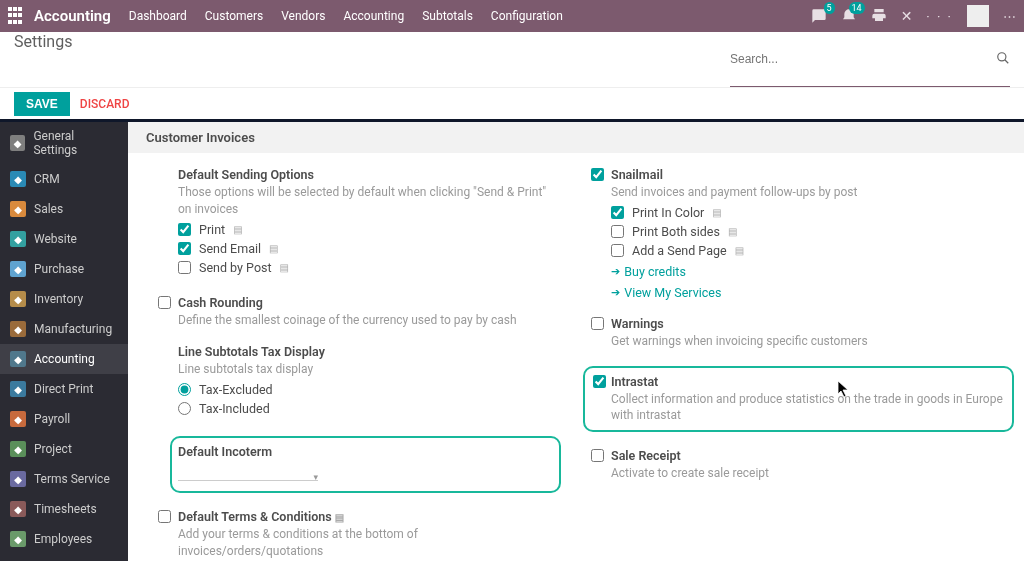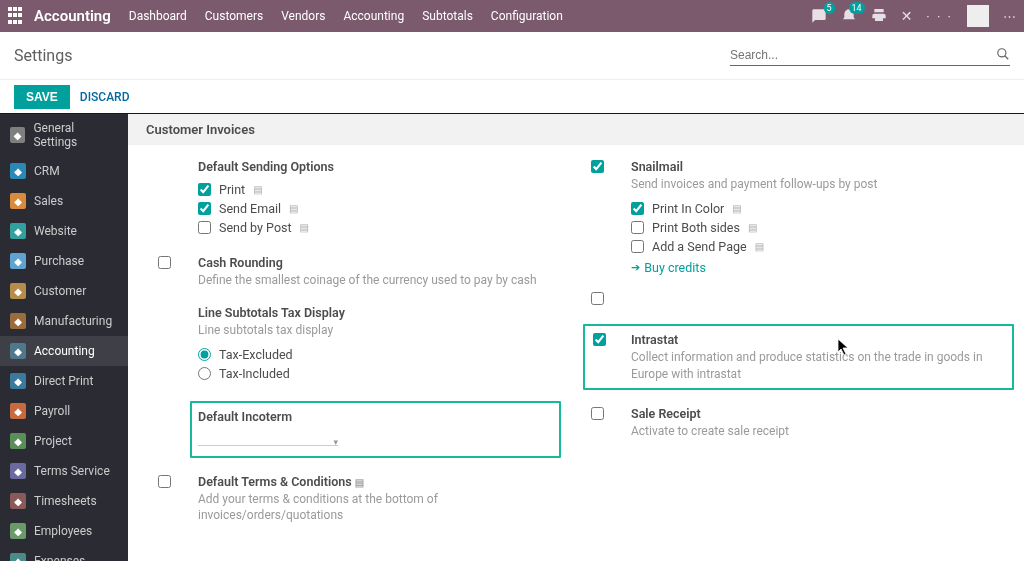--- a/index.html
+++ b/index.html
@@ -11,57 +11,57 @@
   .topbar .brand { font-weight: 600; font-size: 15px; margin-right: 18px; }
   .topbar .menu { display: flex; gap: 18px; font-size: 12px; }
   .topbar .menu div { cursor: pointer; }
   .topbar .spacer { flex: 1; }
   .topbar .right { display: flex; align-items: center; gap: 14px; }
   .topbar .right svg { fill: #e8dfe4; }
   .badge-group { position: relative; display: flex; align-items: center; }
   .badge { position: absolute; top: -6px; right: -8px; background: #00a09d; color: #fff; font-size: 9px; padding: 0 3px; border-radius: 7px; line-height: 12px; }
   .avatar-box { width: 22px; height: 22px; background: #eee; }
 
-  .breadcrumb-bar { background: #fff; height: 48px; display: flex; align-items: center; padding: 0 14px; border-bottom: 1px solid #eee; }
+  .breadcrumb-bar { background: #fff; height: 56px; display: flex; padding: 0 14px; border-bottom: 1px solid #eee; }
   .breadcrumb-bar .title { font-size: 16px; color: #5f5f5f; }
   .breadcrumb-bar .spacer { flex: 1; }
   .search-wrap { position: relative; width: 280px; border-bottom: 1px solid #7c5a6e; display: flex; align-items: center; }
   .search-wrap input { border: none; outline: none; width: 100%; font-size: 12px; padding: 3px 0; background: transparent; }
   .search-wrap .sicon { color: #888; }
 
-  .action-bar { background: #fff; height: 34px; display: flex; align-items: center; padding: 0 14px; gap: 10px; border-bottom: 1px solid #0f172a; }
+  .action-bar { background: #fff; height: 34px; display: flex; align-items: center; padding: 0 14px; gap: 10px; border-bottom: 3px solid #0f172a; }
   .btn-save { background: #00a09d; color: #fff; border: none; padding: 5px 12px; font-size: 12px; font-weight: 600; cursor: pointer; }
-  .btn-discard { color: #0369a1; font-size: 12px; font-weight: 500; cursor: pointer; }
+  .btn-discard { color: #ef4444; font-size: 12px; font-weight: 500; cursor: pointer; }
 
   .layout { display: flex; height: calc(561px - 32px - 40px - 34px); }
 
   .sidebar { width: 128px; background: #2b2b33; color: #ccc; font-size: 12px; overflow: hidden; }
   .sidebar .item { display: flex; align-items: center; gap: 8px; padding: 7px 10px; cursor: pointer; }
   .sidebar .item.active { background: #3f3f47; color: #fff; }
   .sidebar .item .sicon { width: 16px; height: 16px; display: inline-flex; align-items: center; justify-content: center; font-size: 10px; border-radius: 2px; }
 
   .content { flex: 1; overflow-y: auto; background: #fff; position: relative; }
   .section-header { background: #f2f2f2; font-weight: 600; font-size: 13px; padding: 8px 18px; color: #4c4c4c; }
   .section-body { display: flex; padding: 14px 10px 20px 30px; gap: 10px; }
   .col { flex: 1; }
-  .setting { display: flex; gap: 24px; margin-bottom: 16px; padding-right: 20px; }
+  .setting { display: flex; gap: 4px; margin-bottom: 16px; padding-right: 20px; }
   .setting .chk { width: 16px; flex-shrink: 0; padding-top: 1px; }
   .setting .body { flex: 1; }
   .setting .title { font-weight: 600; font-size: 12.5px; color: #4c4c4c; margin-bottom: 2px; }
   .setting .desc { font-size: 12px; color: #9a9a9a; line-height: 1.4; }
-  .sub-opts { margin-top: 8px; }
+  .sub-opts { }
   .sub-opt { display: flex; align-items: center; gap: 8px; margin: 4px 0; font-size: 12.5px; color: #4c4c4c; }
   .sub-opt .ricon { width: 10px; color: #aaa; font-size: 10px; }
   .link-line { color: #00a09d; font-size: 12.5px; margin-top: 6px; display: flex; align-items: center; gap: 4px; cursor: pointer; }
   .link-line::before { content: "➔"; font-size: 11px; }
 
   input[type=checkbox] { accent-color: #00a09d; width: 13px; height: 13px; }
   input[type=radio] { accent-color: #00a09d; }
 
-  .hl { border: 2px solid #18b89b; border-radius: 1px; padding: 6px 6px 10px 6px; margin-left: -8px; }
+  .hl { border: 2px solid #18b89b; border-radius: 10px; padding: 6px 6px 10px 6px; margin-left: -8px; }
   .sel-line { border-bottom: 1px solid #ccc; width: 140px; height: 16px; margin-top: 6px; position: relative; }
   .sel-line::after { content: "▾"; position: absolute; right: 0; bottom: -2px; font-size: 9px; color: #999; }
 
   .cursor-arrow { position: absolute; pointer-events: none; }
 
   
   .content::-webkit-scrollbar { width: 8px; }
   .content::-webkit-scrollbar-thumb { background: #ccc; border-radius: 4px; }
 </style>
 </head>
@@ -148,21 +148,21 @@
       <div class="item">
         <span class="sicon" style="background: rgb(51, 160, 160); color: rgb(255, 255, 255);">◆</span>
         <span>Website</span>
       </div>
       <div class="item">
         <span class="sicon" style="background: rgb(95, 163, 208); color: rgb(255, 255, 255);">◆</span>
         <span>Purchase</span>
       </div>
       <div class="item">
         <span class="sicon" style="background: rgb(181, 140, 74); color: rgb(255, 255, 255);">◆</span>
-        <span>Customer</span>
+        <span>Inventory</span>
       </div>
       <div class="item">
         <span class="sicon" style="background: rgb(154, 107, 59); color: rgb(255, 255, 255);">◆</span>
         <span>Manufacturing</span>
       </div>
       <div class="item active">
         <span class="sicon" style="background: rgb(80, 120, 140); color: rgb(255, 255, 255);">◆</span>
         <span>Accounting</span>
       </div>
       <div class="item">
@@ -198,20 +198,21 @@
   <div class="content">
     <div class="section-header">Customer Invoices</div>
 
     <div class="section-body">
 
       <div class="col">
         <div class="setting">
           <div class="chk"></div>
           <div class="body">
             <div class="title">Default Sending Options</div>
+            <div class="desc">Those options will be selected by default when clicking "Send &amp; Print" on invoices</div>
             <div class="sub-opts">
               <div class="sub-opt">
                   <input type="checkbox" checked="" style="">
                   <span>Print</span>
                   <span class="ricon">▤</span>
                 </div>
               <div class="sub-opt">
                   <input type="checkbox" checked="" style="">
                   <span>Send Email</span>
                   <span class="ricon">▤</span>
@@ -285,25 +286,30 @@
                   <span>Print Both sides</span>
                   <span class="ricon">▤</span>
                 </div>
               <div class="sub-opt">
                   <input type="checkbox" style="">
                   <span>Add a Send Page</span>
                   <span class="ricon">▤</span>
                 </div>
             </div>
             <div class="link-line">Buy credits</div>
+            <div class="link-line">View My Services</div>
           </div>
         </div>
 
         <div class="setting">
           <div class="chk"><input type="checkbox" style=""></div>
+          <div class="body">
+            <div class="title">Warnings</div>
+            <div class="desc">Get warnings when invoicing specific customers</div>
+          </div>
         </div>
 
         <div class="setting hl" style="margin-left:-8px;padding:6px;position:relative;">
           <div class="chk" style="padding-left:2px;"><input type="checkbox" checked="" style=""></div>
           <div class="body">
             <div class="title">Intrastat</div>
             <div class="desc">Collect information and produce statistics on the trade in goods in Europe with intrastat</div>
           </div>
           <svg class="cursor-arrow" style="left:252px;top:12px;" width="14" height="18" viewBox="0 0 14 18">
               <path d="M1 1 L1 14 L4 11 L7 17 L9 16 L6 10 L11 10 Z" fill="#000" stroke="#fff" stroke-width="0.8"></path>

